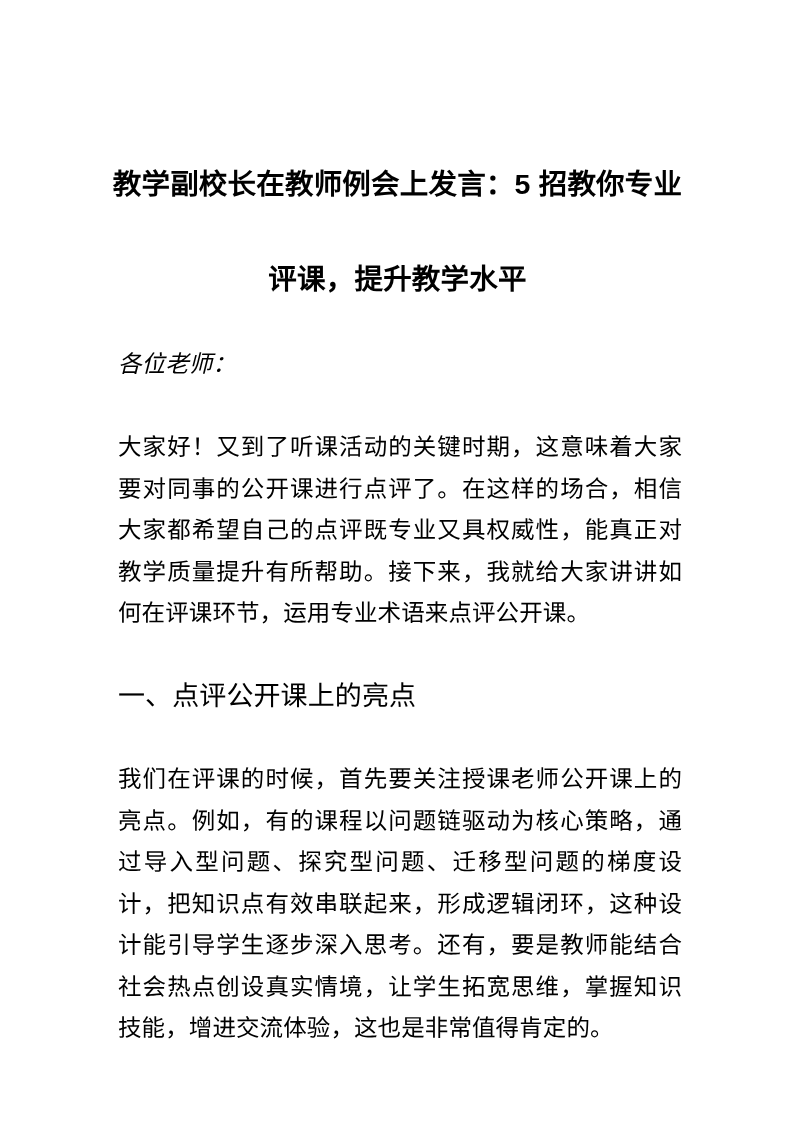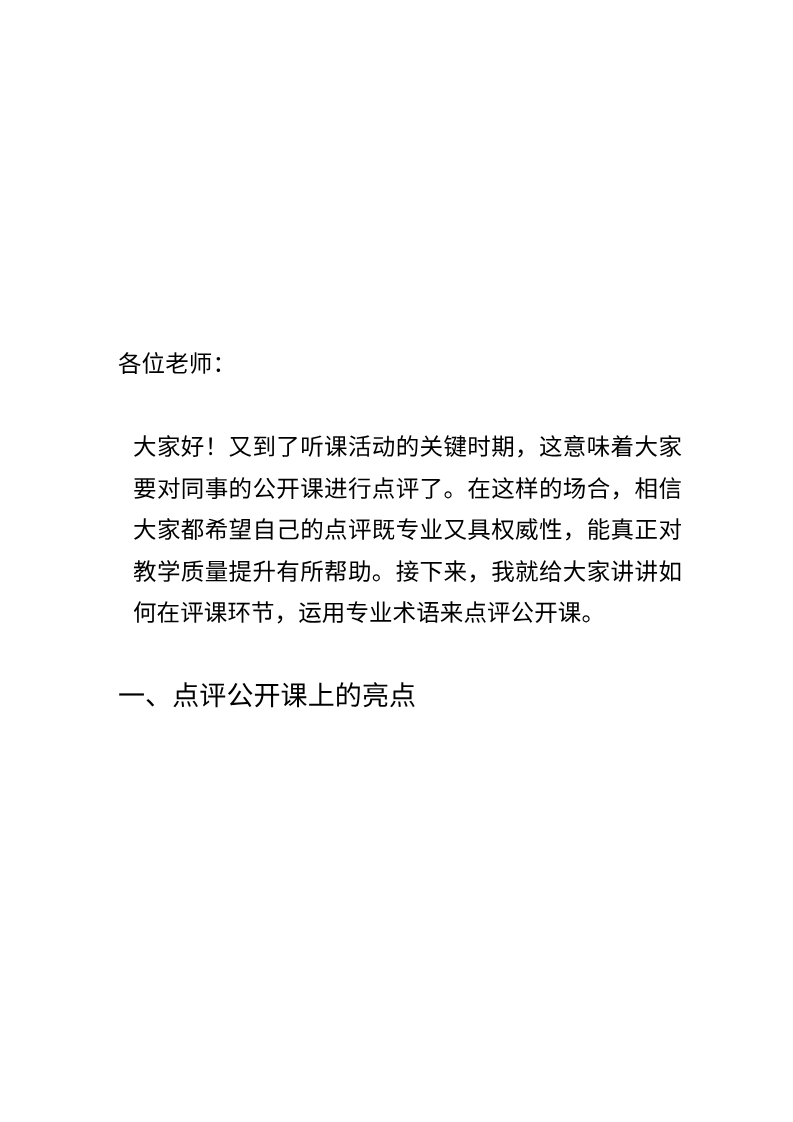--- a/index.html
+++ b/index.html
@@ -55,25 +55,25 @@
     color: #000000;
     text-align: justify;
     text-justify: inter-character;
     word-break: break-all;
     margin: 0;
     letter-spacing: 0.1px;
   }
 
   .para.greeting {
     margin-bottom: 41.5px;
+    font-style: italic;
   }
 
   .para.opening {
     margin-bottom: 41.5px;
-    margin-left: 15px;
   }
 
   .section-heading {
     font-size: 27px;
     line-height: 41.5px;
     font-weight: normal;
     color: #000000;
     margin: 0 0 41.5px 0;
     letter-spacing: 0.1px;
     word-break: break-all;
@@ -81,25 +81,27 @@
 
   .para.detail {
     margin-bottom: 0;
   }
 </style>
 </head>
 <body>
 
 <div class="page">
 
+  <h1 class="doc-title">教学副校长在教师例会上发言：5 招教你专业评课，提升教学水平</h1>
 
   <div class="body-area">
 
     <p class="para greeting">各位老师：</p>
 
     <p class="para opening">大家好！又到了听课活动的关键时期，这意味着大家要对同事的公开课进行点评了。在这样的场合，相信大家都希望自己的点评既专业又具权威性，能真正对教学质量提升有所帮助。接下来，我就给大家讲讲如何在评课环节，运用专业术语来点评公开课。</p>
 
     <h2 class="section-heading">一、点评公开课上的亮点</h2>
 
+    <p class="para detail">我们在评课的时候，首先要关注授课老师公开课上的亮点。例如，有的课程以问题链驱动为核心策略，通过导入型问题、探究型问题、迁移型问题的梯度设计，把知识点有效串联起来，形成逻辑闭环，这种设计能引导学生逐步深入思考。还有，要是教师能结合社会热点创设真实情境，让学生拓宽思维，掌握知识技能，增进交流体验，这也是非常值得肯定的。</p>
 
   </div>
 
 </div>
 
 </body></html>

